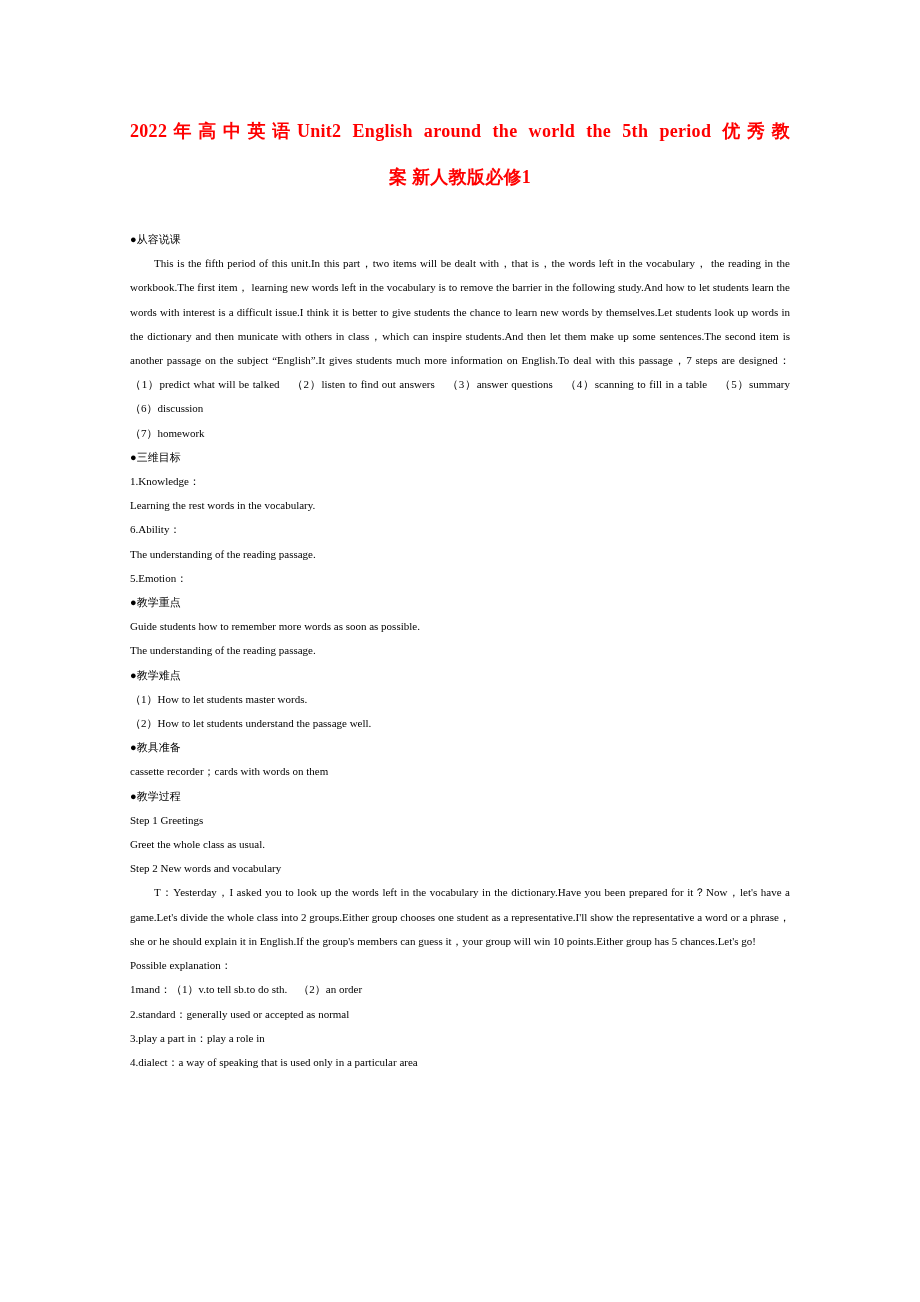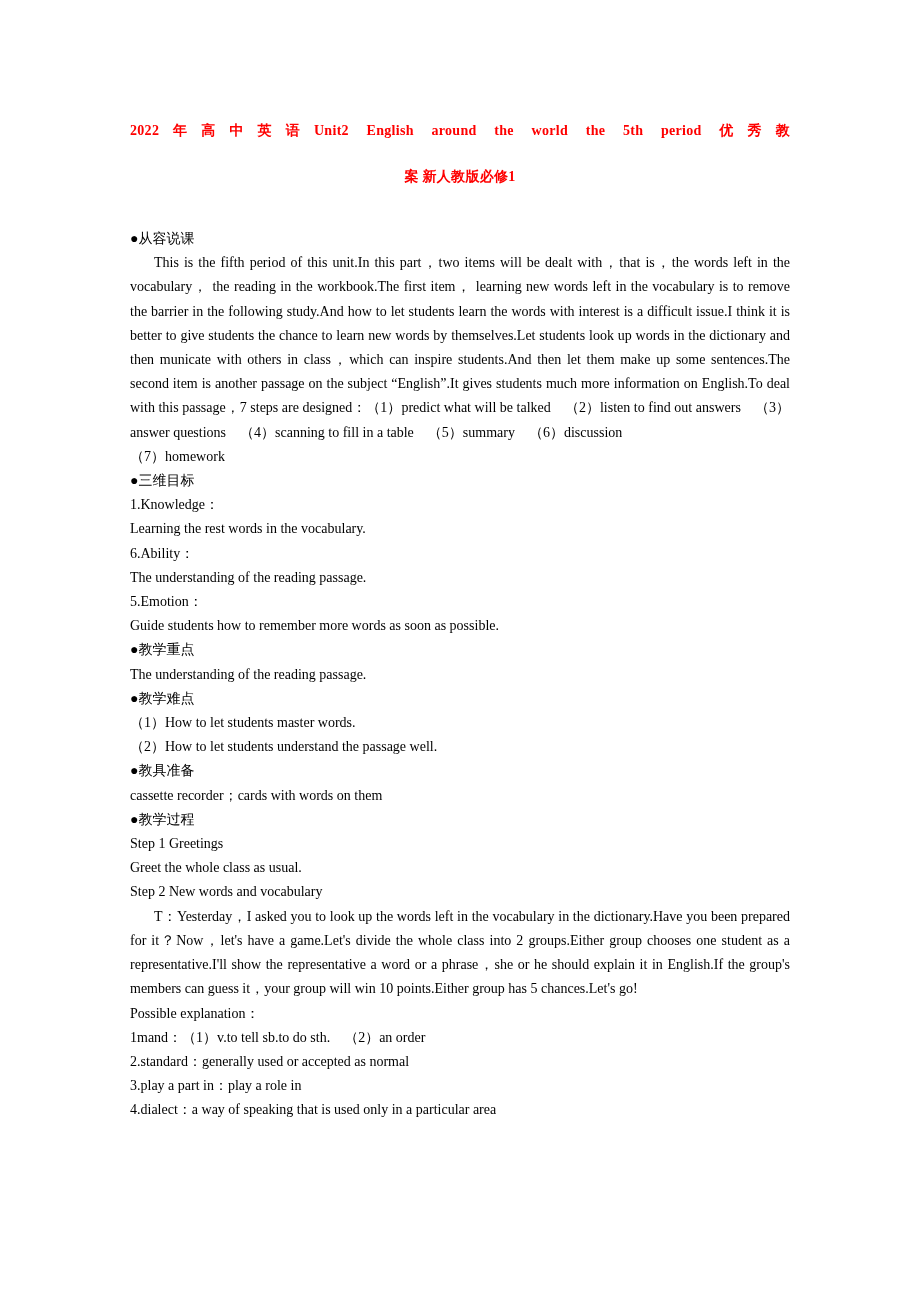--- a/index.html
+++ b/index.html
@@ -24,42 +24,42 @@
     position: absolute;
     left: 130px;
     top: 108px;
     width: 660px;
   }
 
   
   .doc-title {
     color: #fe0000;
     font-family: "Liberation Serif", "DejaVu Serif", serif;
-    font-size: 14px;
+    font-size: 18px;
     font-weight: bold;
     line-height: 46px;
     text-align: justify;
     text-align-last: center;
     letter-spacing: 0.3px;
     margin: 0 0 6px 0;
   }
   .doc-title .tl1 {
     display: block;
     text-align: justify;
     text-align-last: justify;
     white-space: nowrap;
   }
   .doc-title .tl2 {
     display: block;
     text-align: right;
   }
 
   
   .body-block {
-    font-size: 14px;
+    font-size: 11px;
     line-height: 24.2px;
     margin-top: 27px;
   }
 
   p.para {
     margin: 0;
     padding: 0;
     text-align: justify;
     text-justify: inter-word;
     text-indent: 24px;
@@ -95,23 +95,23 @@
       <p class="line ind-1">●从容说课</p>
       <p class="para just-all">This is the fifth period of this unit.In this part，two items will be dealt with，that is，the words left in the vocabulary， the reading in the workbook.The first item， learning new words left in the vocabulary is to remove the barrier in the following study.And how to let students learn the words with interest is a difficult issue.I think it is better to give students the chance to learn new words by themselves.Let students look up words in the dictionary and then municate with others in class，which can inspire students.And then let them make up some sentences.The second item is another passage on the subject “English”.It gives students much more information on English.To deal with this passage，7 steps are designed：（1）predict what will be talked　（2）listen to find out answers　（3）answer questions　（4）scanning to fill in a table　（5）summary　（6）discussion</p>
       <p class="line ind-half">（7）homework</p>
 
       <p class="line ind-1">●三维目标</p>
       <p class="line ind-1">1.Knowledge：</p>
       <p class="line ind-1">Learning the rest words in the vocabulary.</p>
       <p class="line ind-1">6.Ability：</p>
       <p class="line ind-1">The understanding of the reading passage.</p>
       <p class="line ind-1">5.Emotion：</p>
+      <p class="line ind-1">●教学重点</p>
+
       <p class="line ind-1">Guide students how to remember more words as soon as possible.</p>
-
-      <p class="line ind-1">●教学重点</p>
       <p class="line ind-1">The understanding of the reading passage.</p>
 
       <p class="line ind-1">●教学难点</p>
       <p class="line ind-1">（1）How to let students master words.</p>
       <p class="line ind-1">（2）How to let students understand the passage well.</p>
 
       <p class="line ind-1">●教具准备</p>
       <p class="line ind-1">cassette recorder；cards with words on them</p>
 
       <p class="line ind-1">●教学过程</p>

